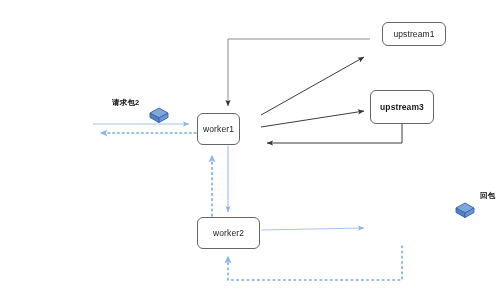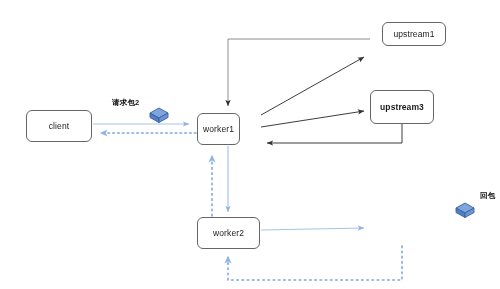--- a/index.html
+++ b/index.html
@@ -104,23 +104,20 @@
 
     <g>
       <line x1="261" y1="230" x2="364" y2="228" stroke="#a8c4ea" stroke-width="1.2" marker-end="url(#arrow-blue)"></line>
     </g>
 
     <g>
       <path d="M402,246 L402,280 L228,280 L228,256" fill="none" stroke="#7ba7dd" stroke-width="1.6" stroke-dasharray="1.6 3.6" stroke-linecap="round" marker-end="url(#arrow-blue-strong)"></path>
     </g>
   </svg>
 
-  <div class="node" style="left:26px; top:110px; width:66px; height:32px;">
-    <span>client</span>
-  </div>
 
   <div class="node" style="left:197px; top:113px; width:43px; height:32px;">
     <span>worker1</span>
   </div>
 
   <div class="node" style="left:197px; top:217px; width:63px; height:32px;">
     <span>worker2</span>
   </div>
 
   <div class="node" style="left:370px; top:22px; width:64px; height:24px;margin-left:12px;">

